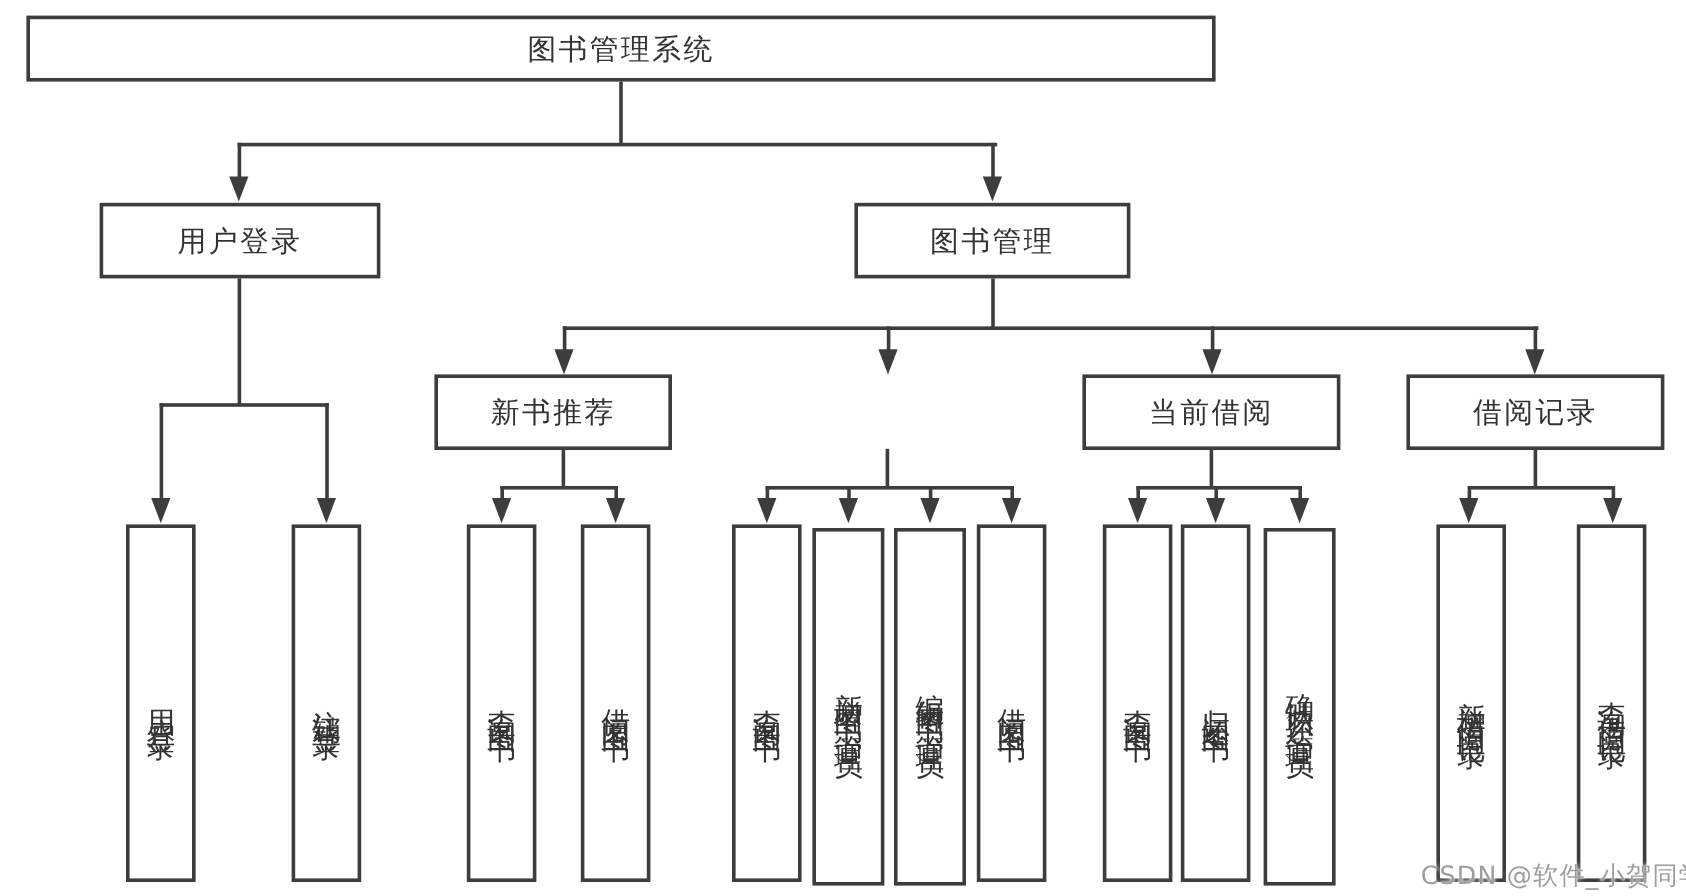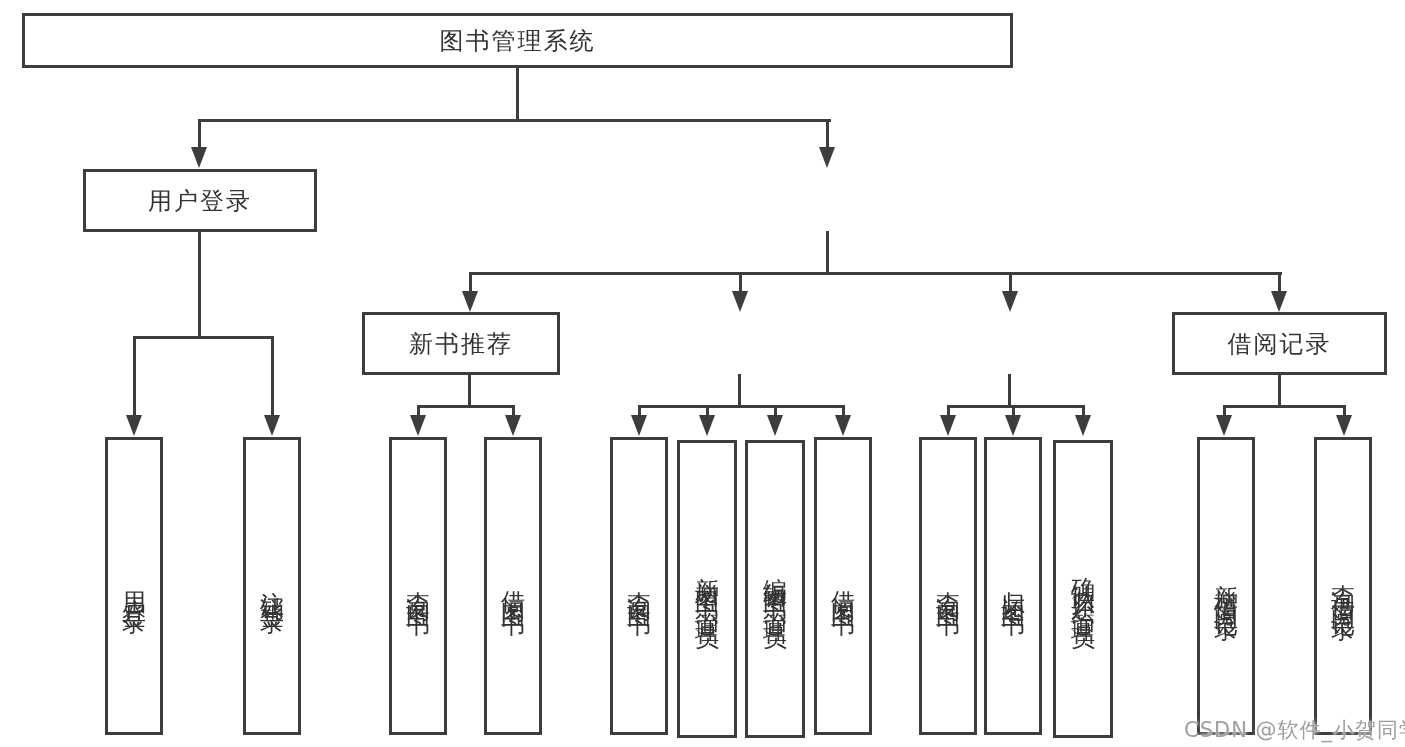--- a/index.html
+++ b/index.html
@@ -106,23 +106,29 @@
   <div class="arrow" style="left:1216px;top:405px;height:31px"></div>
   <div class="arrow" style="left:1336px;top:405px;height:31px"></div>
 
   <div class="box" style="left:22px;top:13px;width:991px;height:55px">
     <span>图书管理系统</span>
   </div>
 
   <div class="box" style="left:83px;top:169px;width:234px;height:63px">
     <span>用户登录</span>
   </div>
+  <div class="box" style="left:712px;top:169px;width:230px;height:63px">
+    <span>图书管理</span>
+  </div>
 
   <div class="box" style="left:362px;top:312px;width:198px;height:63px">
     <span>新书推荐</span>
+  </div>
+  <div class="box" style="left:902px;top:312px;width:215px;height:63px">
+    <span>当前借阅</span>
   </div>
   <div class="box" style="left:1172px;top:312px;width:215px;height:63px">
     <span>借阅记录</span>
   </div>
 
   <div class="vbox" style="left:105px">
     <span class="vtext">用户登录</span>
   </div>
   <div class="vbox" style="left:243px">
     <span class="vtext">注销登录</span>

